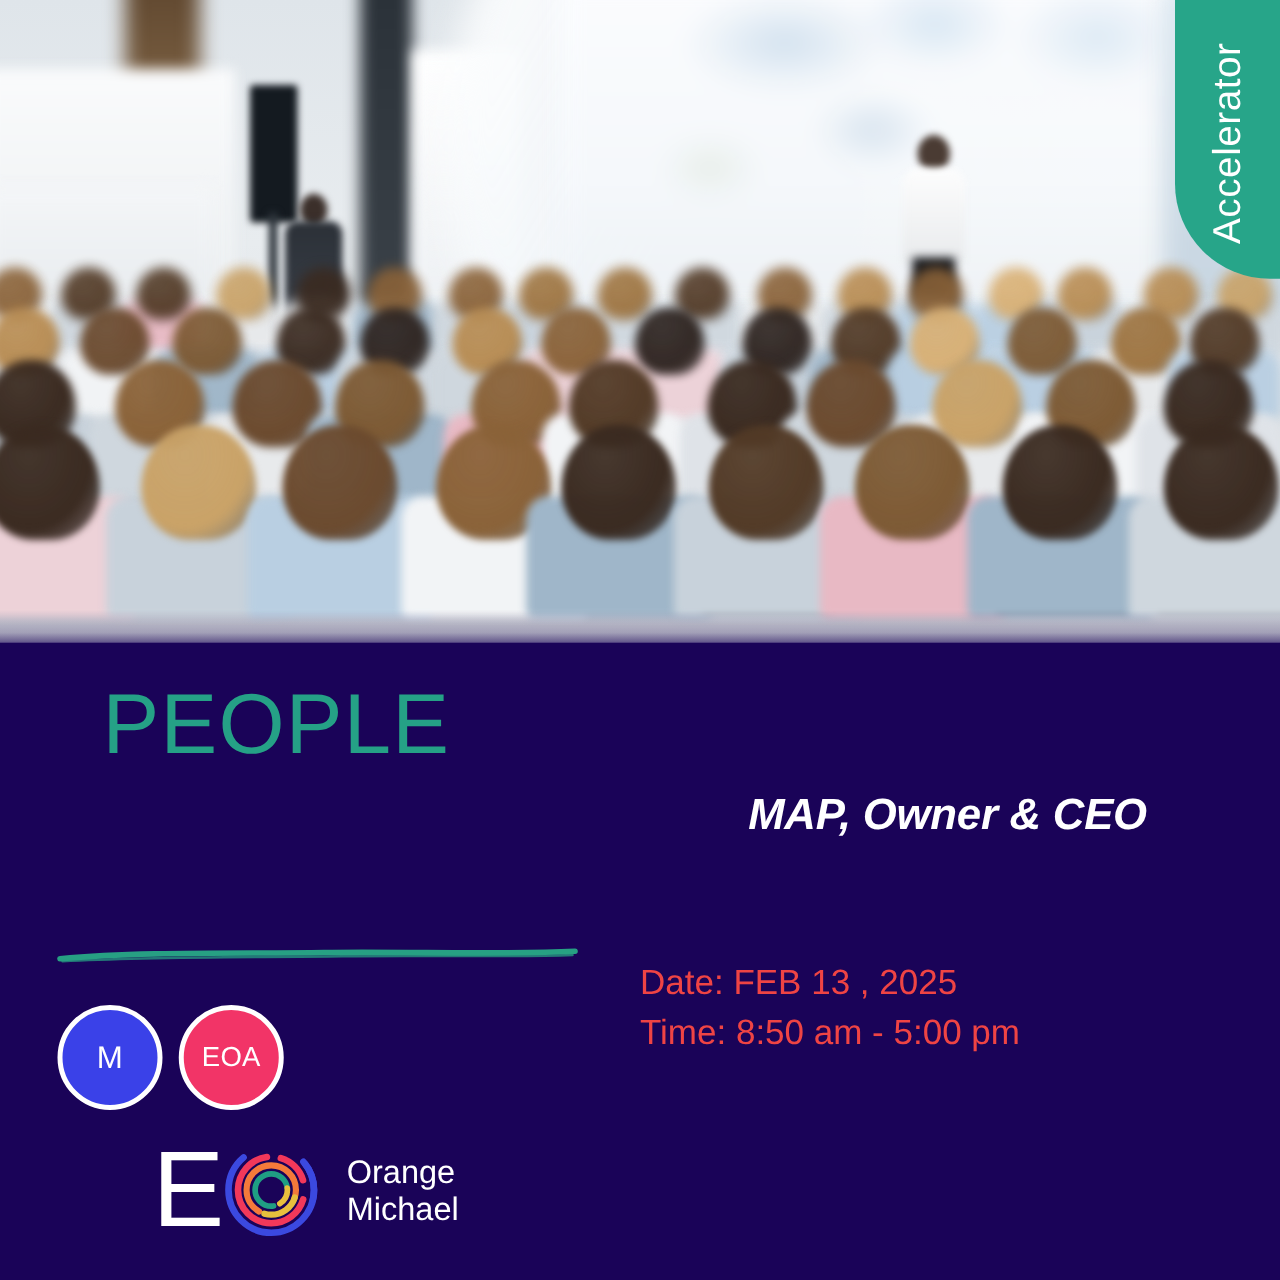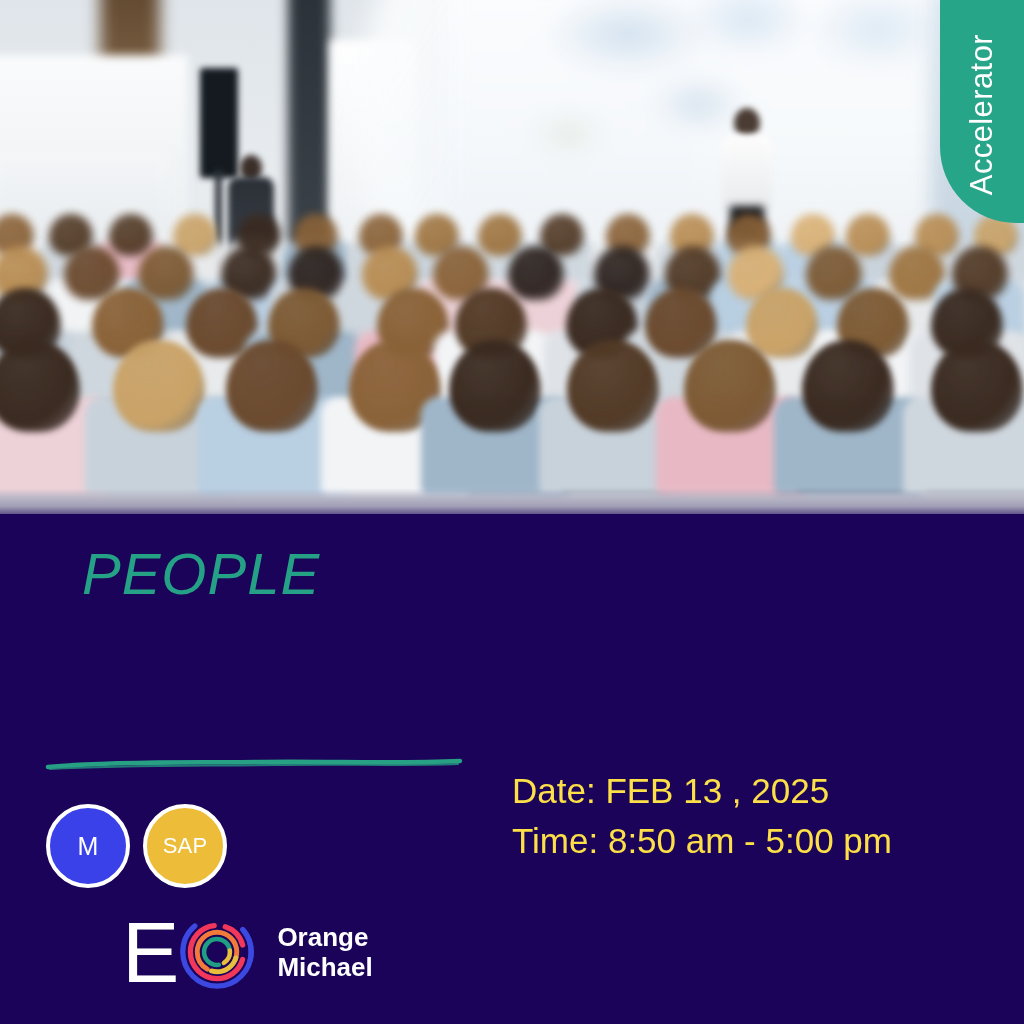--- a/index.html
+++ b/index.html
@@ -223,25 +223,24 @@
   
   .left-col {
     position: absolute;
     left: 0; top: 0;
     width: 480px; height: 510px;
   }
   .title-people {
     position: absolute;
     left: 82px; top: 32px;
     color: #25a186;
-    font-size: 58px;
+    font-size: 68px;
     line-height: 0.98;
     font-weight: 400;
     letter-spacing: 1px;
-    font-style: italic;
   }
   .title-day {
     position: absolute;
     left: 150px; top: 152px;
     color: #25a186;
     font-size: 86px;
     line-height: 0.98;
     font-weight: 400;
     letter-spacing: 1px;
   }
@@ -287,21 +286,20 @@
     font-family: "Liberation Sans", sans-serif;
     letter-spacing: -2px;
   }
   .eo-ring { width: 76px; height: 76px; margin-left: -6px; }
   .eo-words {
     color: #ffffff;
     font-size: 26px;
     line-height: 1.14;
     margin-left: 14px;
     margin-top: 2px;
-    font-weight: bold;
   }
 
   
   .right-col {
     position: absolute;
     left: 480px; top: 0;
     width: 544px; height: 510px;
   }
   .presented-by {
     position: absolute;
@@ -320,22 +318,22 @@
     text-align: center;
     color: #ffffff;
     font-size: 35px;
     font-style: italic;
     font-weight: 700;
     letter-spacing: -0.2px;
   }
   .details {
     position: absolute;
     left: 32px; top: 252px;
-    color: #fde047;
-    font-size: 35px;
+    color: #ef4444;
+    font-size: 28px;
     line-height: 1.43;
   }
   .details div { white-space: nowrap; }
 </style>
 </head>
 <body>
 
 <div id="poster">
 
   <div class="photo">
@@ -484,21 +482,21 @@
     <div class="left-col">
       <div class="title-people">PEOPLE</div>
 
       <svg class="underline-svg" viewBox="0 0 420 22">
         <path d="M4,15 C70,9 150,11 215,10 C285,9 350,12 416,9" stroke="#27a083" stroke-width="4.5" fill="none" stroke-linecap="round"></path>
         <path d="M6,17 C80,13 160,14 230,13 C300,12 360,14 414,12" stroke="#27a083" stroke-width="2" fill="none" stroke-linecap="round" opacity="0.75"></path>
       </svg>
 
       <div class="badges" id="badges">
           <div class="badge" style="background: rgb(58, 65, 232); border-color: rgb(255, 255, 255);">M</div>
-          <div class="badge small" style="background: rgb(237, 188, 56); border-color: rgb(255, 255, 255);">SAP</div>
+          <div class="badge small" style="background: rgb(242, 52, 103); border-color: rgb(255, 255, 255);">EOA</div>
         </div>
 
       <div class="eo-logo">
         <span class="eo-e">E</span>
         <svg class="eo-ring" viewBox="0 0 100 100">
           <circle cx="50" cy="50" r="45" fill="none" stroke="#3b49e0" stroke-width="7" stroke-dasharray="210 73" stroke-dashoffset="30" stroke-linecap="round"></circle>
           <circle cx="50" cy="50" r="45" fill="none" stroke="#3b49e0" stroke-width="7" stroke-dasharray="44 239" stroke-dashoffset="-250" stroke-linecap="round"></circle>
           <circle cx="50" cy="50" r="35" fill="none" stroke="#f2385a" stroke-width="7" stroke-dasharray="150 70" stroke-dashoffset="-10" stroke-linecap="round"></circle>
           <circle cx="50" cy="50" r="35" fill="none" stroke="#f2385a" stroke-width="7" stroke-dasharray="34 186" stroke-dashoffset="-175" stroke-linecap="round"></circle>
           <circle cx="50" cy="50" r="26" fill="none" stroke="#f47a3a" stroke-width="6.5" stroke-dasharray="120 44" stroke-dashoffset="-54" stroke-linecap="round"></circle>
@@ -507,20 +505,21 @@
           <circle cx="50" cy="50" r="17" fill="none" stroke="#e8bf3d" stroke-width="6" stroke-dasharray="20 87" stroke-dashoffset="-104" stroke-linecap="round"></circle>
         </svg>
         <div class="eo-words">
           <div>Orange</div>
           <div>Michael</div>
         </div>
       </div>
     </div>
 
     <div class="right-col">
+      <div class="role">MAP, Owner &amp; CEO</div>
       <div class="details">
         <div>Date: FEB 13 , 2025</div>
         <div>Time: 8:50 am - 5:00 pm</div>
       </div>
     </div>
 
   </div>
 </div>
 
 </body></html>

